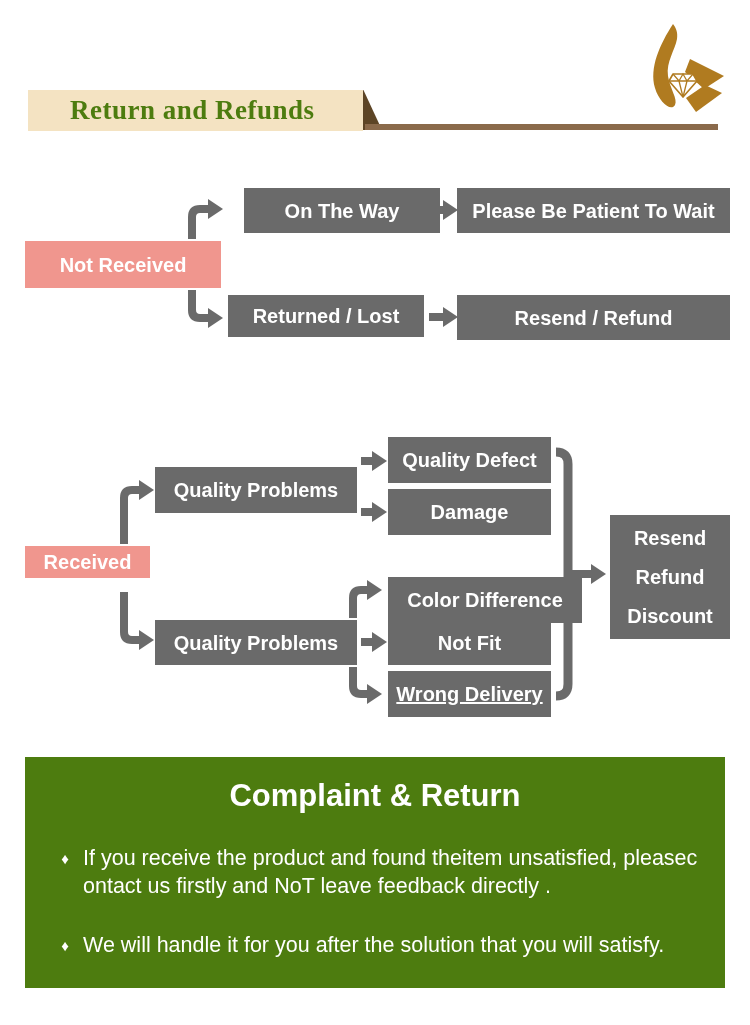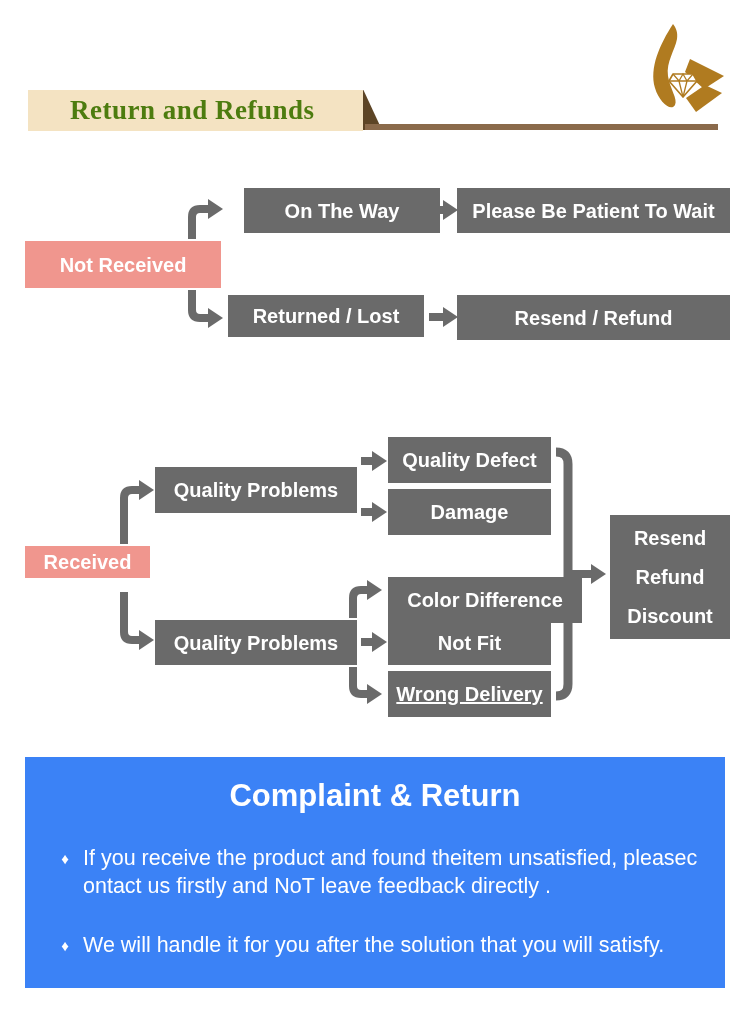--- a/index.html
+++ b/index.html
@@ -31,21 +31,21 @@
   .pos-qdefect{left:388px;top:437px;width:163px;height:46px;}
   .pos-damage{left:388px;top:489px;width:163px;height:46px;}
   .pos-colordiff{left:388px;top:567px;width:194px;height:46px;margin-top:10px;}
   .pos-qp-bottom{left:155px;top:620px;width:202px;height:45px;}
   .pos-notfit{left:388px;top:620px;width:163px;height:45px;}
   .pos-wrongdelivery{left:388px;top:671px;width:163px;height:46px;text-decoration:underline;}
   .pos-outcome{left:610px;top:515px;width:120px;height:124px;white-space:pre-line;
     line-height:39px;font-size:20px;}
   .arrows{position:absolute;left:0;top:0;width:750px;height:1025px;pointer-events:none;}
   
-  .panel{position:absolute;left:25px;top:757px;width:700px;height:231px;background:#3b82f6;
+  .panel{position:absolute;left:25px;top:757px;width:700px;height:231px;background:#4d7c0f;
     color:#ffffff;box-sizing:border-box;padding:0 22px;}
   .panel-title{margin-top:20px;text-align:center;font-size:31px;font-weight:bold;line-height:38px;}
   .bullet-row{display:flex;align-items:flex-start;}
   .bullet-row.first{margin-top:30px;}
   .bullet-row.second{margin-top:32px;}
   .bullet-glyph{flex:0 0 36px;text-align:center;font-size:15px;padding-top:5px;}
   .bullet-text{font-size:21.5px;line-height:1.28;white-space:pre-line;}
 </style>
 </head>
 <body>

